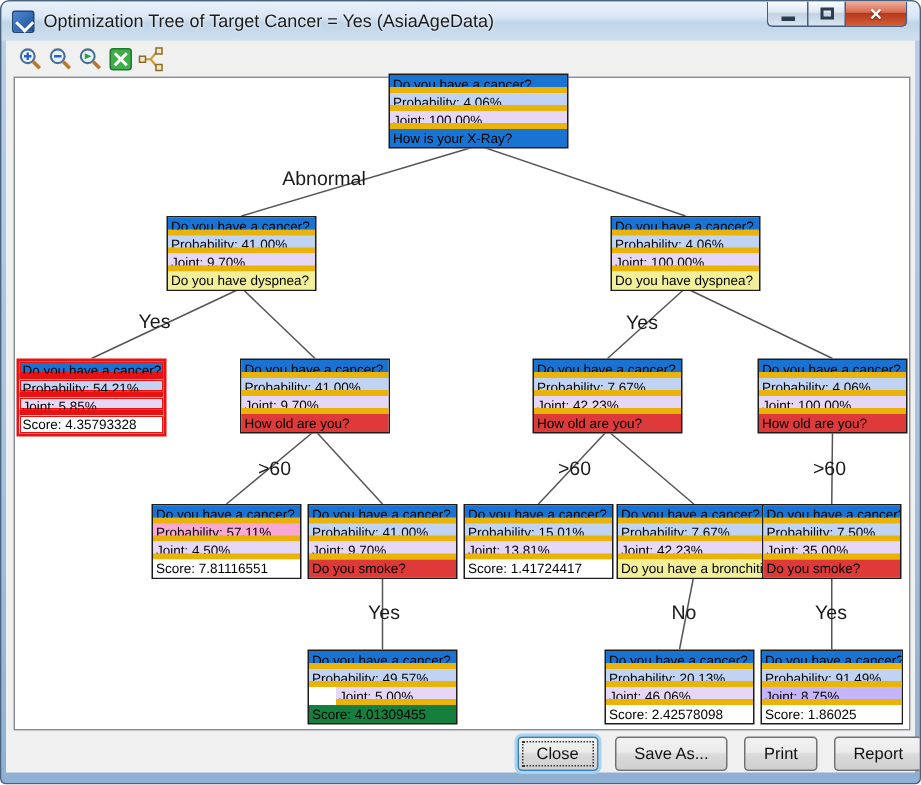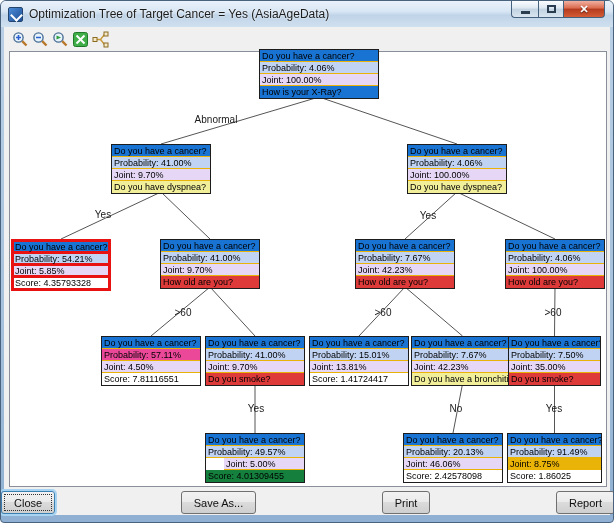--- a/index.html
+++ b/index.html
@@ -46,31 +46,31 @@
   .canvas {
     position:absolute; left:8px; top:50px; width:598px; height:436px;
     background:#ffffff; border:1px solid #898f98; z-index:1;
   }
 
   .edge-svg { position:absolute; left:0; top:0; width:614px; height:523px; z-index:2; pointer-events:none; }
 
   .node-layer { position:absolute; left:0; top:0; width:614px; height:523px; z-index:3; pointer-events:none; }
   .node { position:absolute; border:1px solid #1c1c1c; pointer-events:auto; background:#fff; }
   .node .row { height:12px; line-height:12px; font-size:9px; padding:0 2px;
-    white-space:nowrap; overflow:hidden; color:#000; border-bottom:1px solid #eab308; }
+    white-space:nowrap; overflow:hidden; color:#000; border-bottom:4px solid #eab308; }
   .node .row:last-child { border-bottom:none; }
   .node.sel { border:2px solid #e81212; }
   .node.sel .row { box-shadow:inset 0 0 0 1px #e81212; border-bottom-color:#e81212; }
 
-  .edge-label { position:absolute; transform:translate(-50%,-50%); font-size:10px; color:#1a1a1a;
+  .edge-label { position:absolute; transform:translate(-50%,-50%); font-size:13px; color:#1a1a1a;
     z-index:4; pointer-events:none; white-space:nowrap; }
 
   
   .footer { position:absolute; left:0; top:490px; width:614px; display:flex;
-    justify-content:space-between; gap:11px; z-index:5; }
+    justify-content:flex-end; gap:11px; z-index:5; }
   .btn {
     height:23px; padding:0 12px; font-size:11px; color:#111;
     border:1px solid #707070; border-radius:3px;
     background:linear-gradient(180deg,#f2f2f2 0%,#ebebeb 45%,#dbdbdb 50%,#cfcfcf 100%);
     font-family:"Liberation Sans", sans-serif;
   }
   .btn.focused { border-color:#3c7fb1; box-shadow:0 0 0 2px #a8d4f2; outline:1px dotted #333; outline-offset:-4px; }
 </style>
 </head>
 <body>
@@ -193,21 +193,21 @@
         <div class="row" style="background: rgb(222, 58, 58);">How old are you?</div>
       </div>
       <div class="node" style="left: 504px; top: 238px; width: 100px;">
         <div class="row" style="background: rgb(25, 115, 210);">Do you have a cancer?</div>
         <div class="row" style="background: rgb(192, 211, 243);">Probability: 4.06%</div>
         <div class="row" style="background: rgb(229, 215, 245);">Joint: 100.00%</div>
         <div class="row" style="background: rgb(222, 58, 58);">How old are you?</div>
       </div>
       <div class="node" style="left: 100px; top: 335px; width: 100px;">
         <div class="row" style="background: rgb(25, 115, 210);">Do you have a cancer?</div>
-        <div class="row" style="background: #ec4899;">Probability: 57.11%</div>
+        <div class="row" style="background: #f9a8d4;">Probability: 57.11%</div>
         <div class="row" style="background: rgb(229, 215, 245);">Joint: 4.50%</div>
         <div class="row" style="background: rgb(255, 255, 255);">Score: 7.81116551</div>
       </div>
       <div class="node" style="left: 204px; top: 335px; width: 100px;">
         <div class="row" style="background: rgb(25, 115, 210);">Do you have a cancer?</div>
         <div class="row" style="background: rgb(192, 211, 243);">Probability: 41.00%</div>
         <div class="row" style="background: rgb(229, 215, 245);">Joint: 9.70%</div>
         <div class="row" style="background: rgb(222, 58, 58);">Do you smoke?</div>
       </div>
       <div class="node" style="left: 308px; top: 335px; width: 100px;">
@@ -236,21 +236,21 @@
       </div>
       <div class="node" style="left: 402px; top: 432px; width: 100px;">
         <div class="row" style="background: rgb(25, 115, 210);">Do you have a cancer?</div>
         <div class="row" style="background: rgb(192, 211, 243);">Probability: 20.13%</div>
         <div class="row" style="background: rgb(229, 215, 245);">Joint: 46.06%</div>
         <div class="row" style="background: rgb(255, 255, 255);">Score: 2.42578098</div>
       </div>
       <div class="node" style="left: 506px; top: 432px; width: 95px;">
         <div class="row" style="background: rgb(25, 115, 210);">Do you have a cancer?</div>
         <div class="row" style="background: rgb(192, 211, 243);">Probability: 91.49%</div>
-        <div class="row" style="background: #eab308;">Joint: 8.75%</div>
+        <div class="row" style="background: #c4b5fd;">Joint: 8.75%</div>
         <div class="row" style="background: rgb(255, 255, 255);">Score: 1.86025</div>
       </div>
       <span class="edge-label" style="left: 215px; top: 118px;">Abnormal</span>
       <span class="edge-label" style="left: 102px; top: 213px;">Yes</span>
       <span class="edge-label" style="left: 427px; top: 214px;">Yes</span>
       <span class="edge-label" style="left: 182px; top: 311px;">&gt;60</span>
       <span class="edge-label" style="left: 382px; top: 311px;">&gt;60</span>
       <span class="edge-label" style="left: 552px; top: 311px;">&gt;60</span>
       <span class="edge-label" style="left: 255px; top: 407px;">Yes</span>
       <span class="edge-label" style="left: 455px; top: 407px;">No</span>

